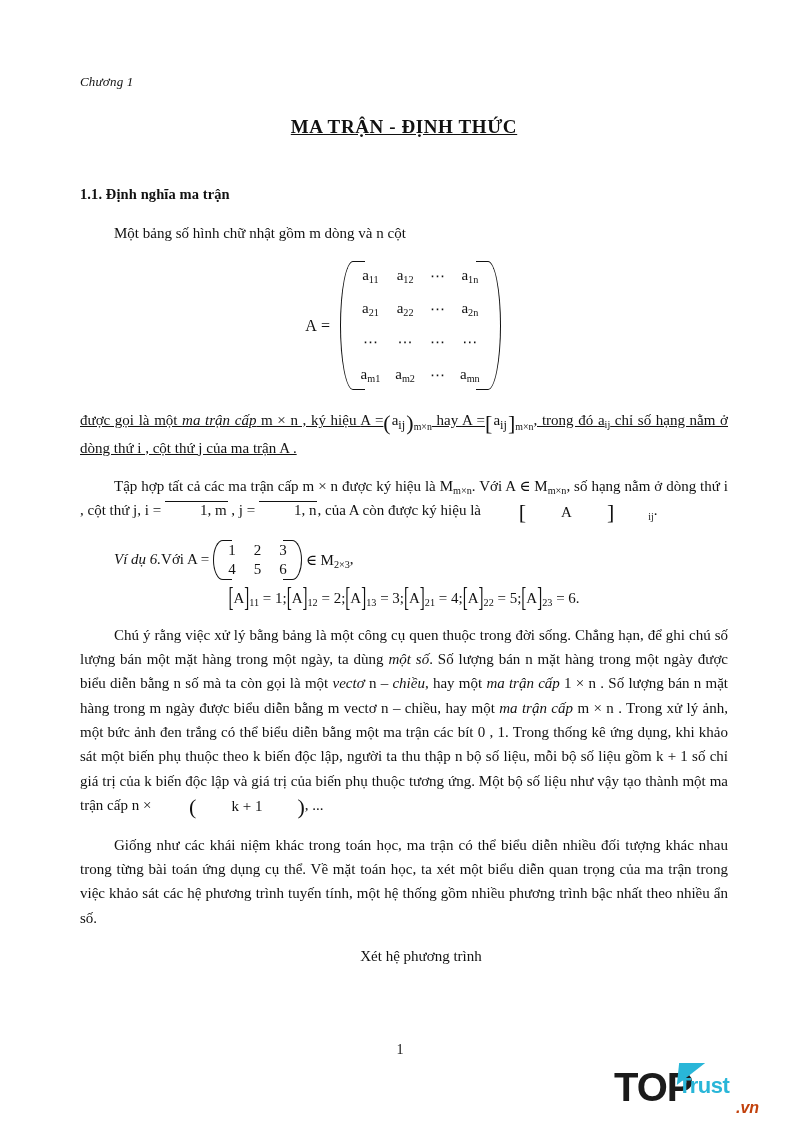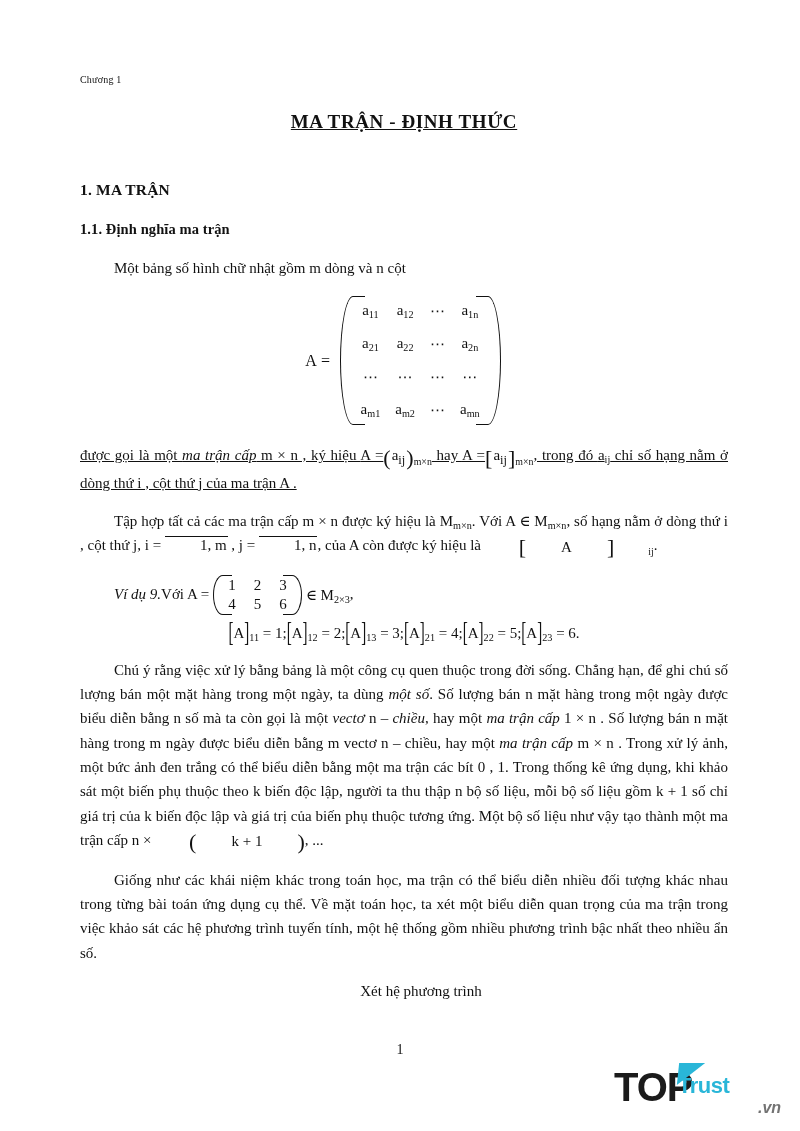--- a/index.html
+++ b/index.html
@@ -18,21 +18,22 @@
   }
   .content {
     position: absolute;
     left: 80px;
     top: 74px;
     width: 648px;
   }
 
   
   .chapter-label {
-    font-size: 10px;
+    font-style: italic;
+    font-size: 13px;
     letter-spacing: 0.2px;
     margin: 0 0 26px 0;
   }
   .doc-title {
     text-align: center;
     font-weight: bold;
     font-size: 19px;
     letter-spacing: 0.6px;
     margin: 0 0 48px 0;
     text-decoration: underline;
@@ -221,40 +222,39 @@
     left: 64px; top: 12px;
     font-family: "Liberation Sans", sans-serif;
     font-weight: bold;
     font-size: 22px;
     color: #29b6d8;
     line-height: 1;
     letter-spacing: -0.5px;
   }
   .logo-vn {
     position: absolute;
-    left: 144px; top: 37px;
+    left: 122px; top: 37px;
     font-family: "Liberation Sans", sans-serif;
     font-style: italic;
     font-weight: bold;
     font-size: 16px;
-    color: #737373;
+    color: #c2410c;
     line-height: 1;
   }
 </style>
 </head>
 <body>
 
 <div class="page">
   <div class="content">
 
     <div class="chapter-label">Chương 1</div>
 
     <div class="doc-title">MA TRẬN -  ĐỊNH THỨC</div>
 
-    <div class="h1">1. MA TRẬN</div>
 
     <div class="h2">1.1. Định nghĩa ma trận</div>
 
     <p class="body indent">Một bảng số hình chữ nhật gồm  m  dòng và  n  cột</p>
 
     <div class="eq-block">
       <span class="eq-lhs">A =</span>
       <span class="matrix">
         <span class="paren left"></span>
         <span class="mat-grid">
@@ -295,21 +295,21 @@
         </span><span>, trong đó </span><span class="m"><span>a</span><sub>ij</sub></span><span> chỉ số hạng nằm ở dòng thứ  i , cột thứ  j  của ma trận  A .</span></p>
 
     <p class="body indent"><span>Tập hợp tất cả các ma trận cấp  m × n  được ký hiệu là  M</span><span class="m"><sub>m×n</sub></span><span>. Với  A ∈ M</span><span class="m"><sub>m×n</sub></span><span>, số hạng nằm ở dòng thứ  i , cột thứ  j,  i = </span><span class="ovl">1, m</span><span> ,  j = </span><span class="ovl">1, n</span><span>, của  A  còn được ký hiệu là </span><span class="bigp">
           <span class="pwrap">[</span>
           <span class="inner">A</span>
           <span class="pwrap">]</span>
           <span class="after"><sub>ij</sub></span>
         </span><span>.</span></p>
 
     <div class="eq-indent">
-      <span class="it">Ví dụ 9.</span>
+      <span class="it">Ví dụ 6.</span>
       <span> Với  A =</span>
       <span class="minimat">
         <span class="paren left"></span>
         <span class="mat-grid">
           <span>1</span>
           <span>2</span>
           <span>3</span>
           <span>4</span>
           <span>5</span>
           <span>6</span>

